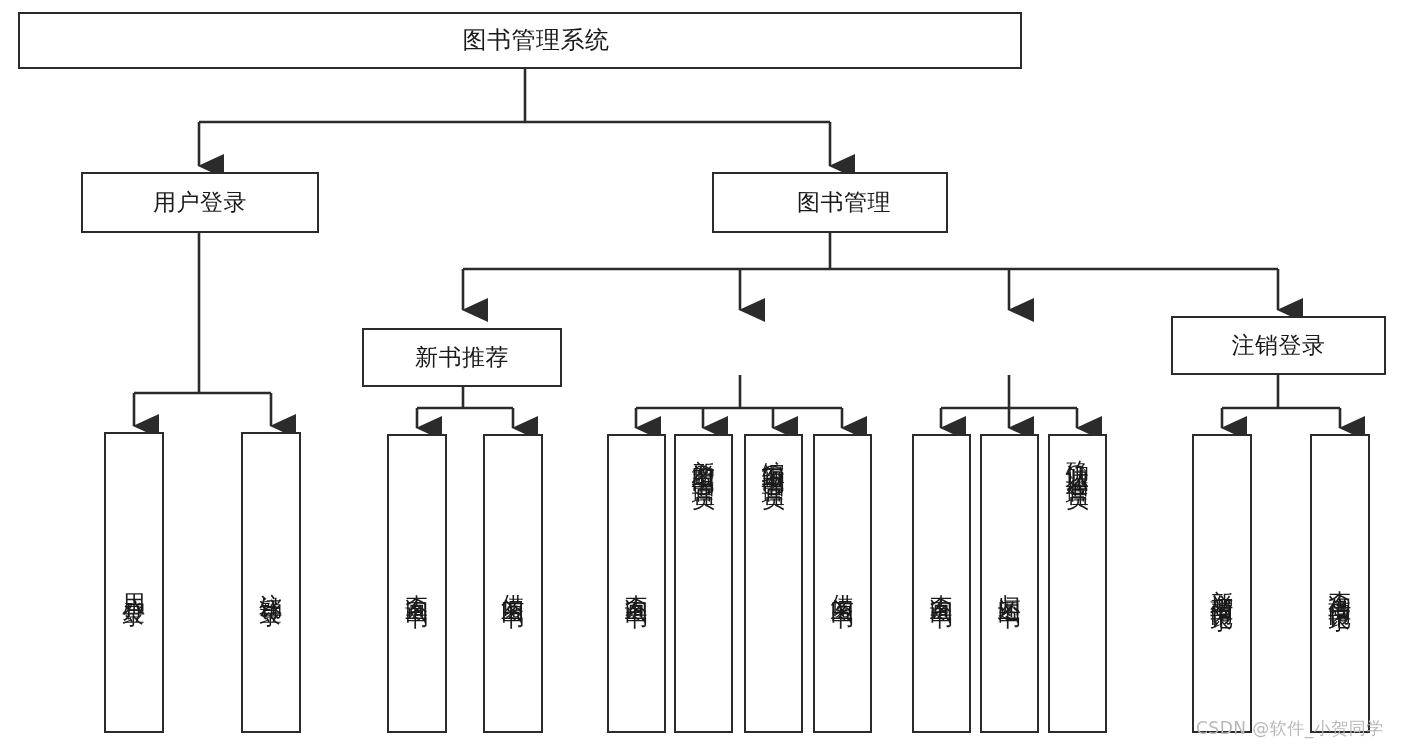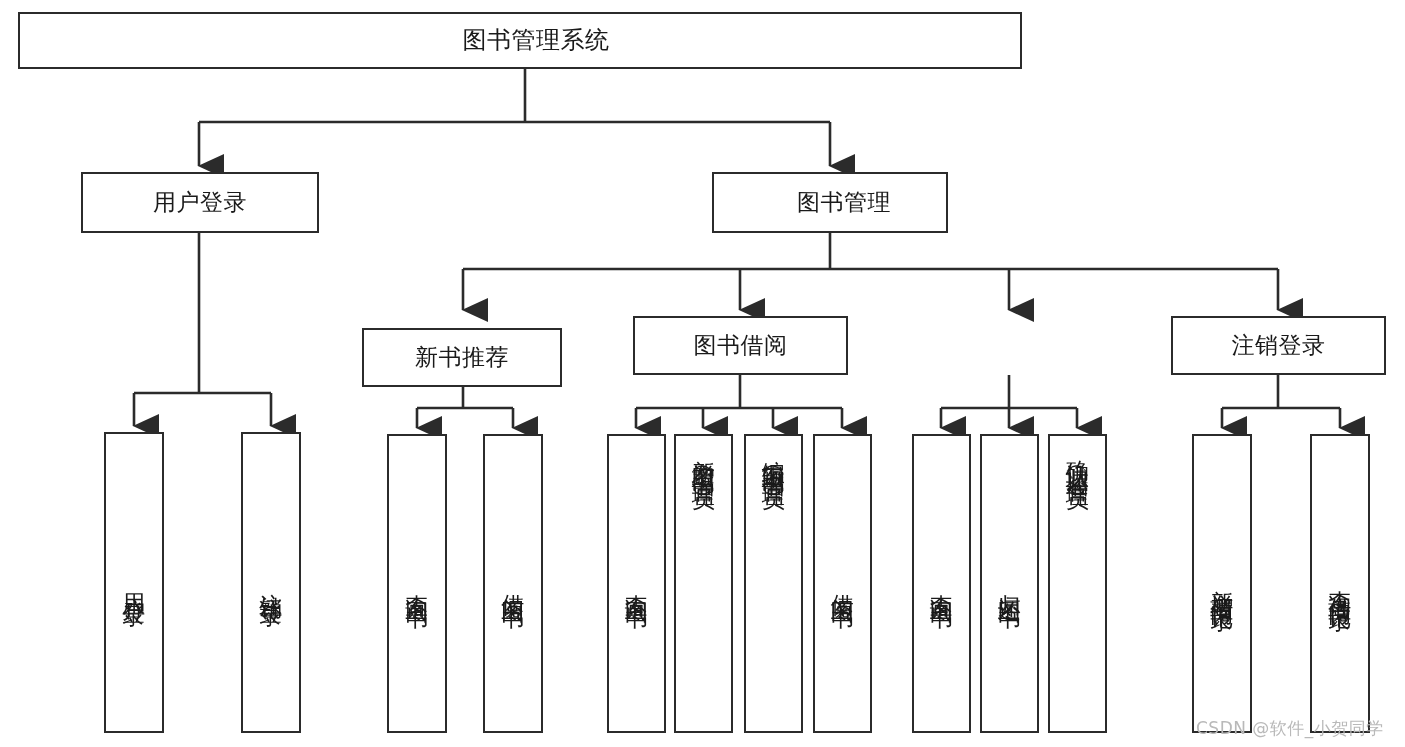--- a/index.html
+++ b/index.html
@@ -142,23 +142,20 @@
   <div class="node node-h" style="left:81px; top:172px; width:238px; height:61px;">
     <span>用户登录</span>
   </div>
   <div class="node node-h" style="left:712px; top:172px; width:236px; height:61px;padding-left:28px;">
     <span>图书管理</span>
   </div>
 
   <div class="node node-h" style="left:362px; top:316px; width:200px; height:59px;margin-top:12px;">
     <span>新书推荐</span>
   </div>
-  <div class="node node-h" style="left:633px; top:316px; width:215px; height:59px;">
-    <span>图书借阅</span>
-  </div>
   <div class="node node-h" style="left:1171px; top:316px; width:215px; height:59px;">
     <span>注销登录</span>
   </div>
 
   <div class="node node-v" style="left:104px; top:432px; width:60px; height:301px;">
     <div class="vwrap">
         <span class="vtext">用户登录</span>
       </div>
   </div>
 

